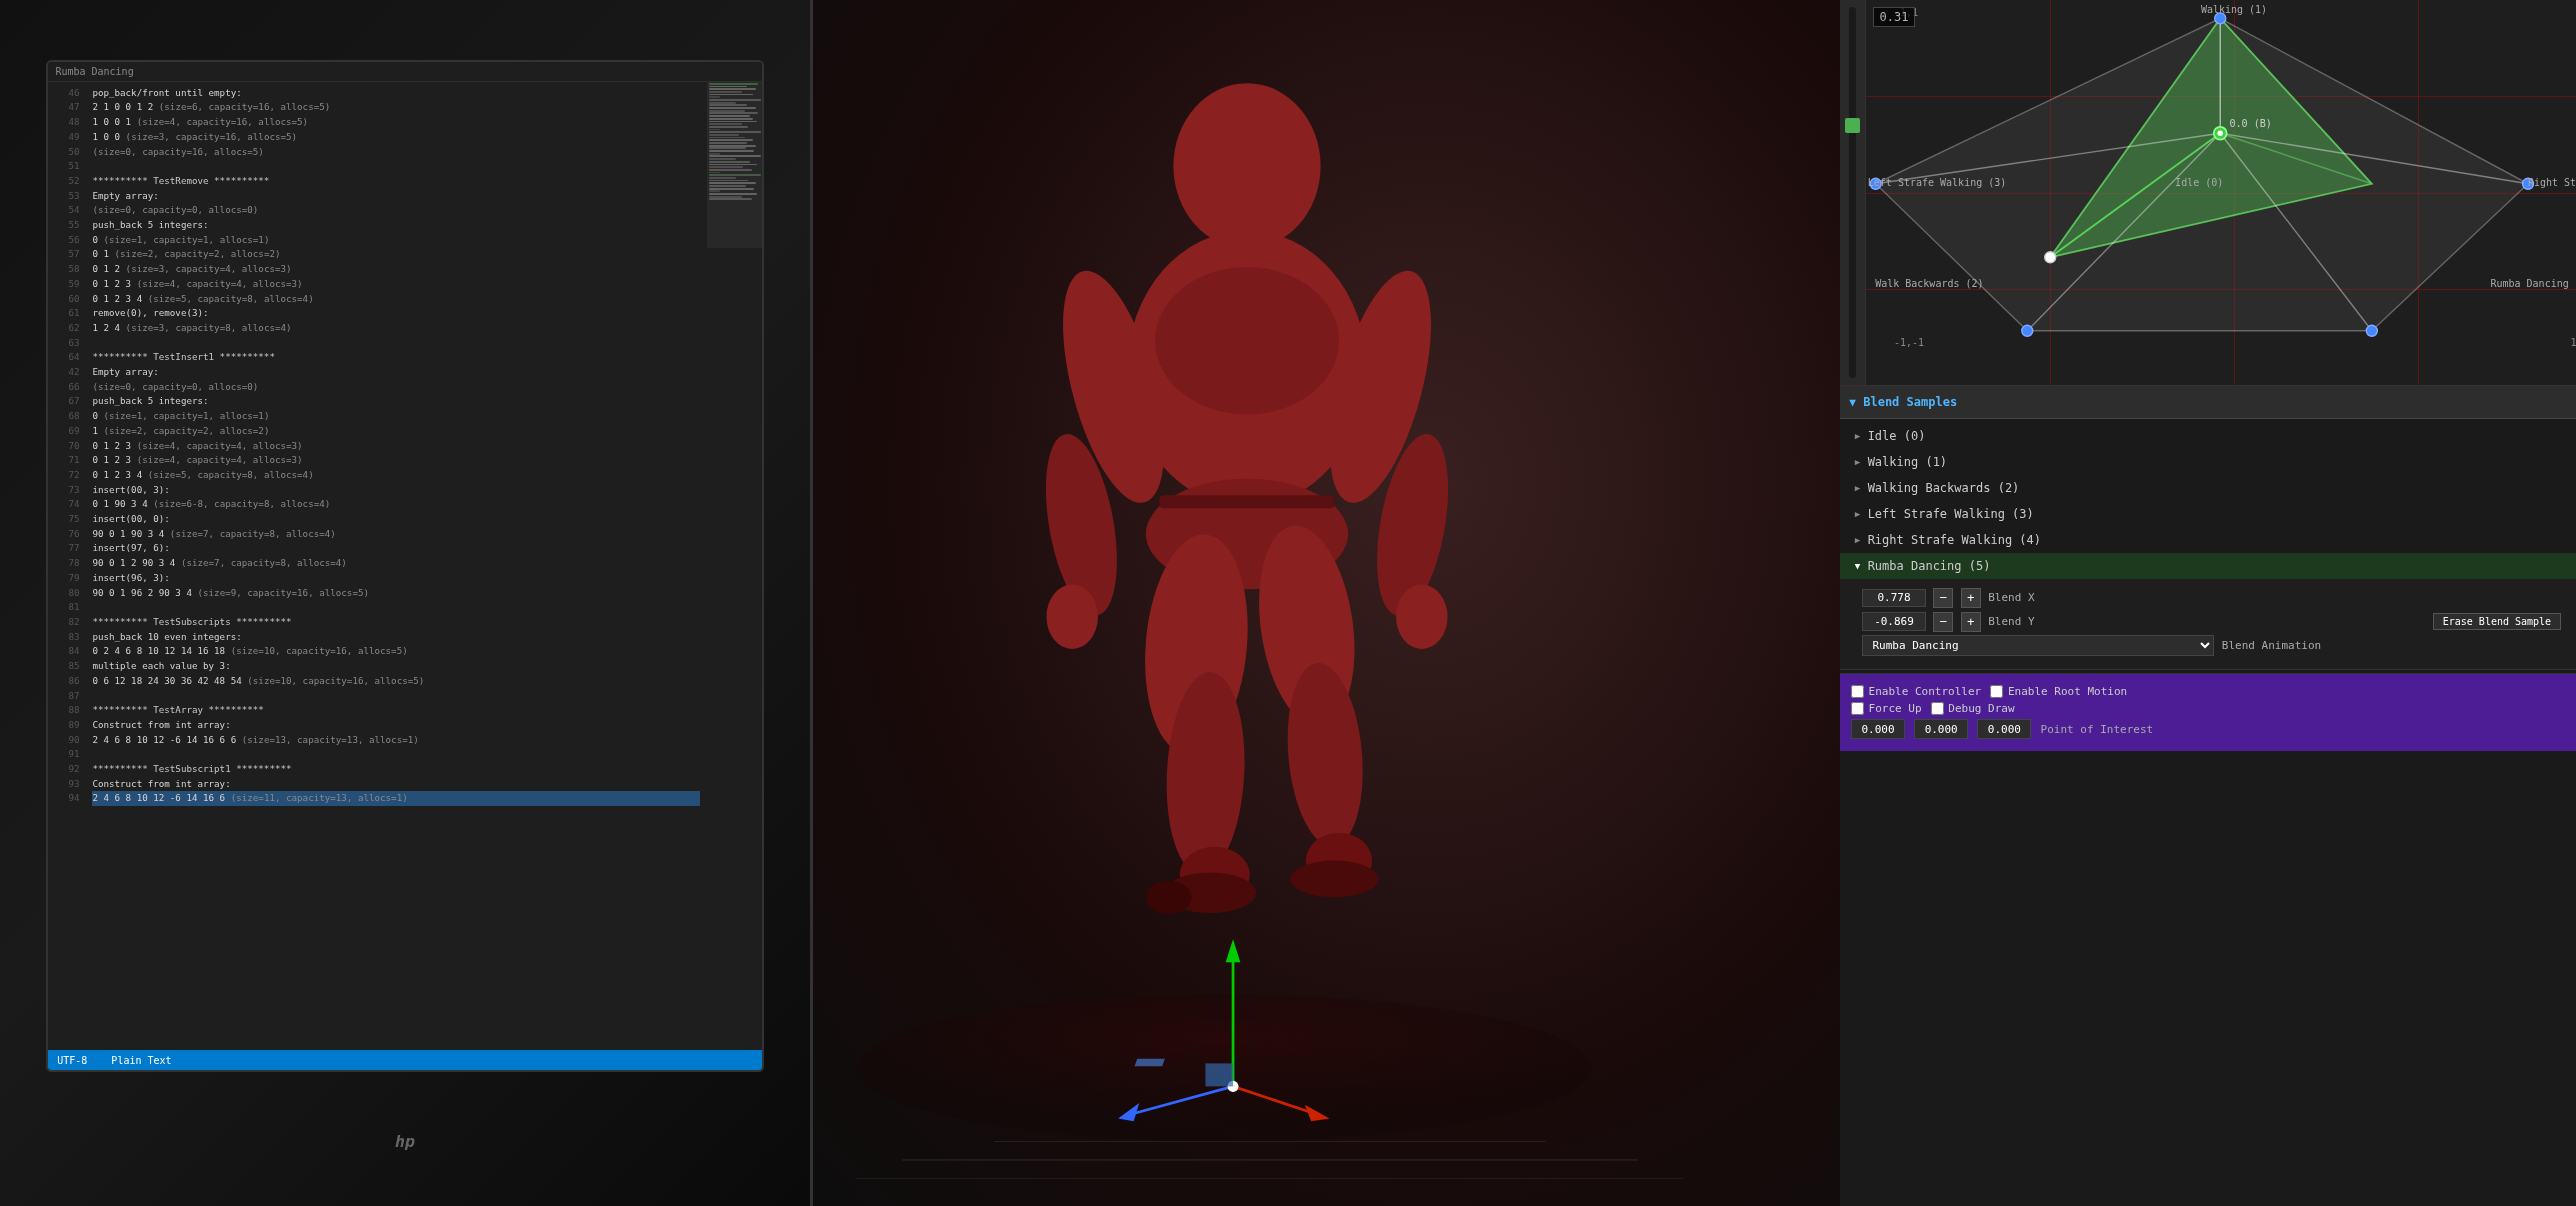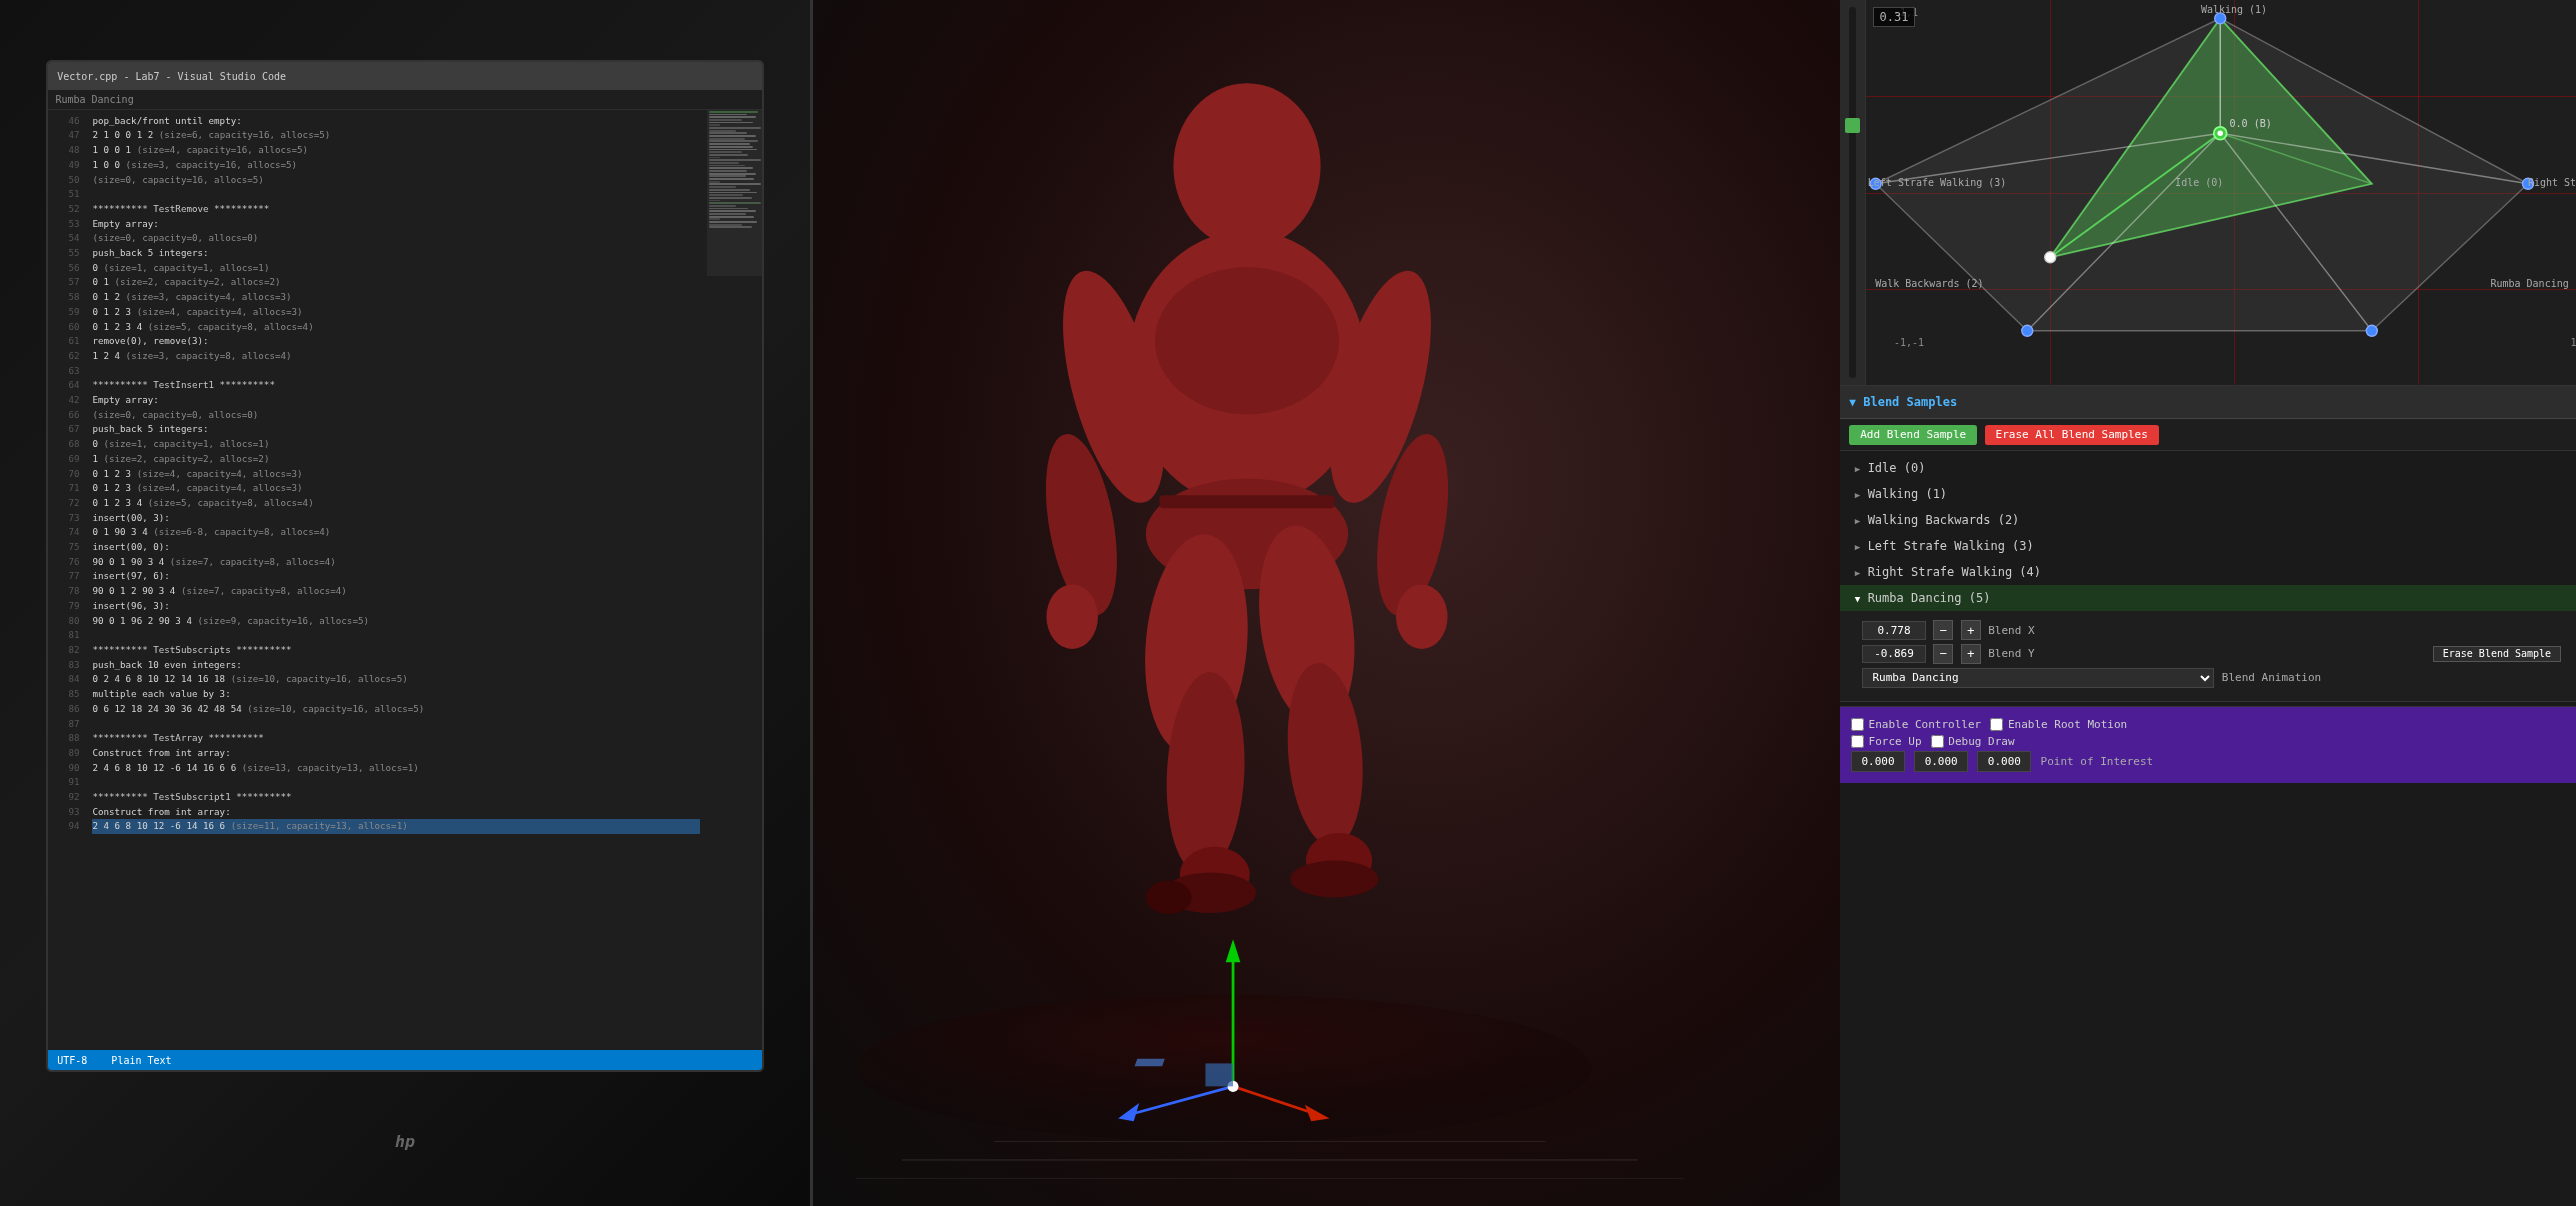--- a/index.html
+++ b/index.html
@@ -488,23 +488,20 @@
       border-bottom: 0.9px solid #333;
     }
   </style>
 </head>
 <body>
 
 <div id="left-panel">
   <div id="monitor-bg">
     <div id="monitor-screen">
 
-      <div id="vscode-titlebar">
-        <span>Vector.cpp - Lab7 - Visual Studio Code</span>
-      </div>
 
 
       <div style="height:20px; background:#1e1e1e; display:flex; align-items:center; padding:0 7.4px; font-size:10px; color:#888; border-bottom:0.9px solid #2d2d2d;">
         <span>Rumba Dancing</span>
       </div>
 
       <div id="vscode-content">
         <div id="line-numbers">
           <div>46</div>
             <div>47</div>
@@ -820,24 +817,20 @@
   </div>
 
 
   <div id="blend-samples-panel">
 
     <div id="blend-samples-header">
       <span id="blend-samples-arrow">▼</span>
       <span id="blend-samples-title">Blend Samples</span>
     </div>
 
-    <div id="blend-samples-buttons">
-      <button class="blend-btn green">Add Blend Sample</button>
-      <button class="blend-btn red">Erase All Blend Samples</button>
-    </div>
 
     <div id="blend-list">
 
       <div class="blend-list-item">
         <span class="tri">▶</span>
         <span>Idle (0)</span>
       </div>
 
       <div class="blend-list-item">
         <span class="tri">▶</span>

